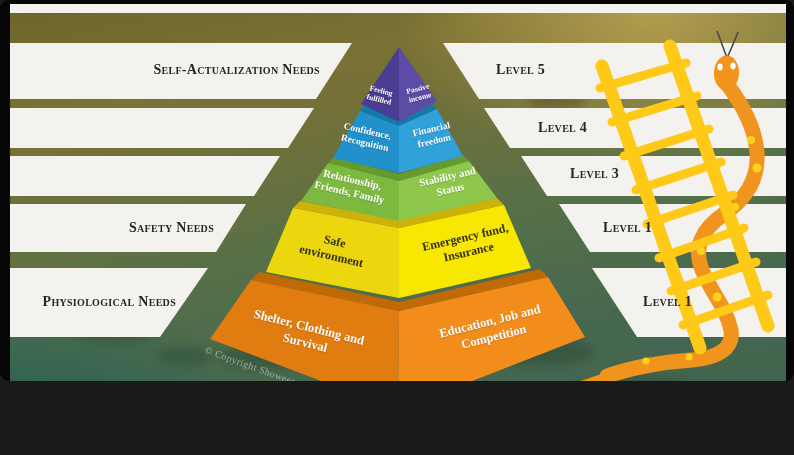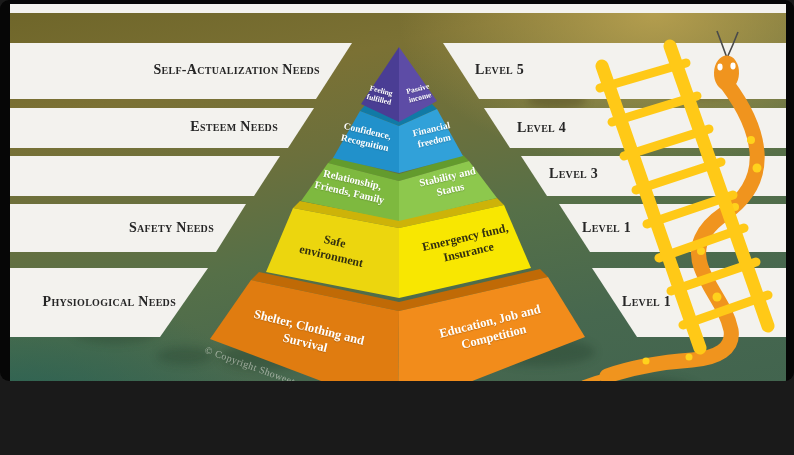--- a/index.html
+++ b/index.html
@@ -16,21 +16,21 @@
       linear-gradient(168deg, #6e6529 0%, #7b7134 20%, #6c703c 35%, #567048 52%, #47684f 72%, #3f624e 100%);
   }
   svg.scene { position:absolute; left:0; top:0; width:794px; height:455px; }
   .txt { position:absolute; margin:0; }
   .need-label {
     font-size:14px; font-weight:700; color:#262626;
     font-variant:small-caps; letter-spacing:.3px; text-align:right;
   }
   .level-label {
     font-size:14px; font-weight:700; color:#262626;
-    font-variant:small-caps; letter-spacing:.3px; text-align:left;
+    font-variant:small-caps; letter-spacing:.3px; text-align:left;margin-left:21px;
   }
   .tier-text {
     white-space:pre-line; text-align:center; font-weight:700; color:#ffffff;
     line-height:1.25; text-shadow:0 1px 1px rgba(0,0,0,0.18);
   }
   .tier-text.dark { color:#33300f; text-shadow:none; }
   .copyright {
     font-size:10px; color:rgba(218,220,212,0.62); letter-spacing:.4px;
     transform:rotate(20deg); transform-origin:left top;
   }
@@ -123,21 +123,20 @@
       <line x1="647" y1="224" x2="733" y2="195" stroke-width="9" stroke="#ffc917"></line>
       <line x1="659" y1="258" x2="744" y2="228" stroke-width="9" stroke="#ffc917"></line>
       <line x1="671" y1="291" x2="756" y2="262" stroke-width="9" stroke="#ffc917"></line>
       <line x1="683" y1="325" x2="768" y2="295" stroke-width="9" stroke="#ffc917"></line>
       <line x1="602" y1="66" x2="700" y2="348" stroke-width="13" stroke="#ffc917"></line>
       <line x1="670" y1="46" x2="768" y2="326" stroke-width="13" stroke="#ffc917"></line>
     </g>
   </svg>
 
   <div class="txt need-label" style="left:20px; top:62px; width:300px;">Self-Actualization Needs</div>
-  <div class="txt need-label" style="left:20px; top:119px; width:258px;">Esteem Needs</div>
   <div class="txt need-label" style="left:20px; top:220px; width:194px;">Safety Needs</div>
   <div class="txt need-label" style="left:10px; top:294px; width:166px;">Physiological Needs</div>
 
   <div class="txt level-label" style="left:475px; top:62px;">Level 5</div>
   <div class="txt level-label" style="left:517px; top:120px;">Level 4</div>
   <div class="txt level-label" style="left:549px; top:166px;text-align:center;">Level 3</div>
   <div class="txt level-label" style="left:582px; top:220px;">Level 1</div>
   <div class="txt level-label" style="left:622px; top:294px;">Level 1</div>
 
   <div class="txt tier-text" style="left:227px; top:320px; width:160px; font-size:12.5px; transform:rotate(14deg);">Shelter, Clothing and

